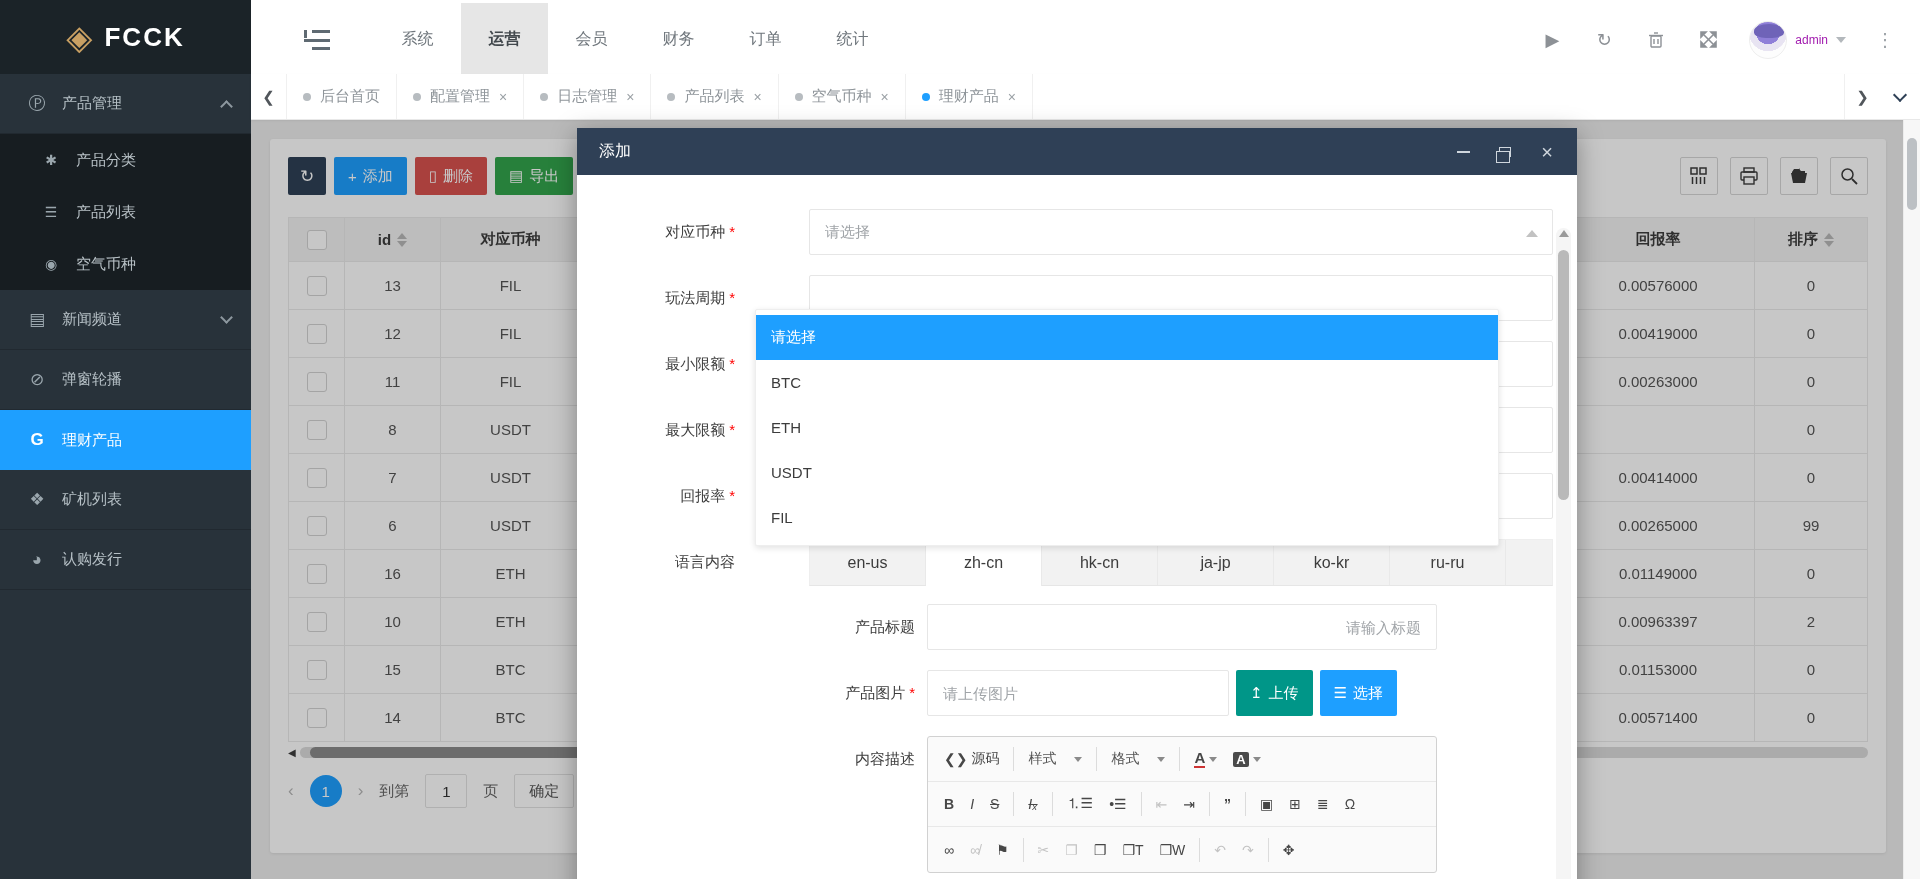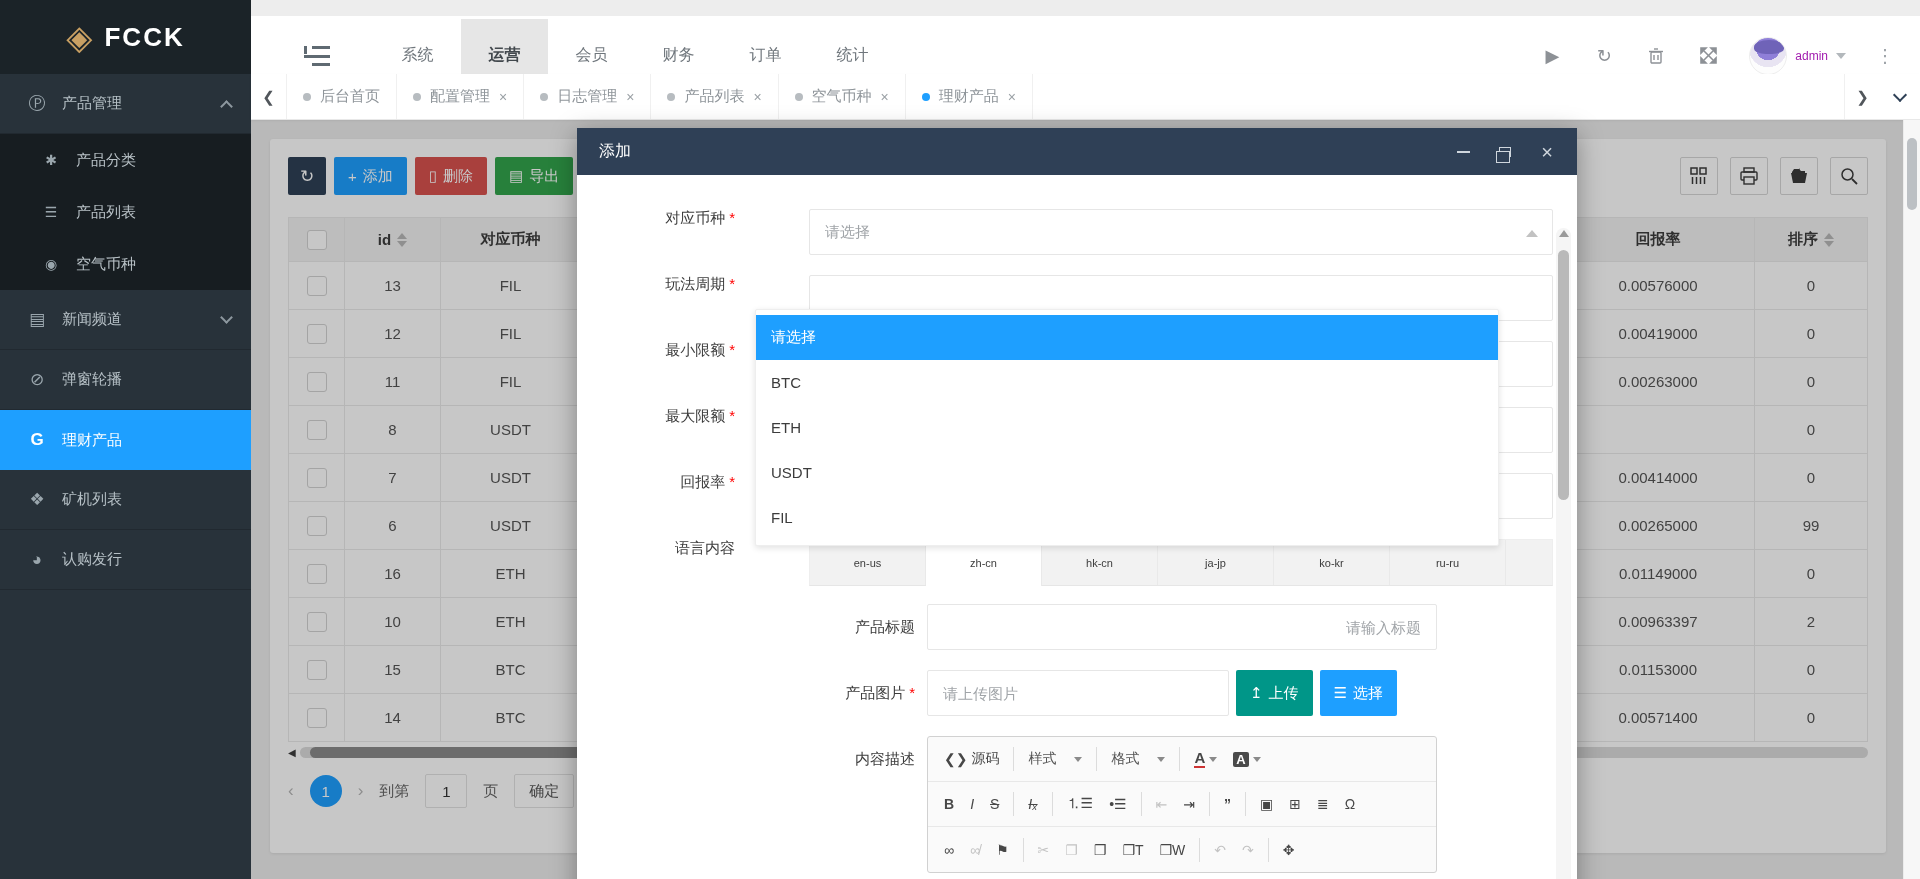--- a/index.html
+++ b/index.html
@@ -17,21 +17,21 @@
   .side-item.active .mi { color:#fff; font-weight:bold; }
   .submenu { background:#171d21; }
   .submenu .side-item { height:52px; border-bottom:none; padding-left:40px; color:#b9c2c7; }
   .submenu .mi { font-size:14px; }
   .chev { position:absolute; right:20px; width:9px; height:9px; border-right:2px solid #8d989f; border-bottom:2px solid #8d989f; }
   .chev.up { transform:rotate(-135deg); top:28px; }
   .chev.down { transform:rotate(45deg); top:23px; }
   .g-icon { font-weight:bold; font-size:18px; }
 
   
-  .topbar { position:absolute; left:251px; top:16px; width:1669px; height:80px; background:#fff; z-index:45; display:flex; align-items:center; border-bottom:1px solid #f0f0f0; }
+  .topbar { position:absolute; left:251px; top:0; width:1669px; height:80px; background:#fff; z-index:45; display:flex; align-items:center; border-bottom:1px solid #f0f0f0; }
   .burger { width:26px; height:20px; margin-left:53px; margin-right:44px; position:relative; cursor:pointer; }
   .burger i { position:absolute; left:8px; right:0; height:3px; background:#5f6a72; }
   .burger i:nth-child(1){ top:1px; } .burger i:nth-child(2){ top:9px; left:0; } .burger i:nth-child(3){ top:17px; }
   .burger b { position:absolute; left:0; top:0px; width:3px; height:8px; background:#5f6a72; }
   .nav-item { width:87px; height:74px; display:flex; align-items:center; justify-content:center; font-size:16px; color:#6f767c; cursor:pointer; }
   .nav-item.active { background:#e6e6e6; color:#42484d; font-weight:bold; }
   .top-right { margin-left:auto; display:flex; align-items:center; gap:30px; padding-right:26px; }
   .tool-ic { color:#8d9196; font-size:18px; cursor:pointer; width:22px; text-align:center; }
   .tool-ic svg { display:block; margin:0 auto; }
   .avatar { width:38px; height:38px; border-radius:50%; background:radial-gradient(circle at 50% 28%, #8f7fd8 0 38%, #e8e4f2 39% 60%, #fdfdfd 61%); border:1px solid #eee; position:relative; overflow:hidden; }
@@ -101,35 +101,35 @@
   .modal-head { height:47px; background:#2f4056; display:flex; align-items:center; padding:0 22px; }
   .modal-title { color:#fff; font-size:16px; }
   .modal-ctrls { margin-left:auto; display:flex; align-items:center; gap:26px; }
   .mc { color:#cfd6dd; cursor:pointer; display:flex; align-items:center; justify-content:center; width:16px; height:16px; }
   .mc-min i { width:13px; height:2px; background:#cfd6dd; display:block; }
   .mc-max i { width:12px; height:10px; border:1.5px solid #cfd6dd; display:block; position:relative; background:#2f4056; }
   .mc-max i::before { content:""; position:absolute; left:-4px; top:3px; width:12px; height:10px; border:1.5px solid #cfd6dd; background:#2f4056; }
   .mc-close { font-size:20px; line-height:1; }
   .modal-body { padding-top:34px; position:relative; height:733px; }
 
-  .frow { display:flex; align-items:flex-start; margin-bottom:20px;gap:31px; }
+  .frow { display:flex; align-items:center; margin-bottom:20px;gap:31px; }
   .flabel { width:158px; text-align:right; font-size:15px; color:#3c3c3c; flex-shrink:0; }
   .req { color:#f00; margin-left:4px; font-size:15px; }
   .fgap { width:12px; flex-shrink:0; }
   .finput { width:744px; height:46px; border:1px solid #e6e6e6; border-radius:2px; font-size:15px; color:#555; padding:0 15px; background:#fff; font-family:inherit; }
   .finput::placeholder { color:#a0a4a8; }
   .fselect { position:relative; width:744px; height:46px; border:1px solid #e6e6e6; border-radius:2px; background:#fff; display:flex; align-items:center; padding:0 15px; font-size:15px; color:#a0a4a8; cursor:pointer; }
   .sel-caret { position:absolute; right:14px; top:20px; width:0; height:0; border-left:6px solid transparent; border-right:6px solid transparent; border-bottom:7px solid #c2c2c2; }
 
   .dd-panel { position:absolute; left:178px; top:134px; width:744px; background:#fff; border:1px solid #eee; box-shadow:0 2px 6px rgba(0,0,0,.12); border-radius:2px; padding:5px 0; z-index:5; }
   .dd-opt { height:45px; display:flex; align-items:center; padding:0 15px; font-size:15px; color:#3c3c3c; cursor:pointer; }
   .dd-opt.selected { background:#1e9fff; color:#fff; }
 
   .langbar { width:744px; height:47px; background:#f2f2f2; display:flex; border:1px solid #eee; border-bottom:1px solid #e6e6e6; }
-  .lang-tab { width:116px; display:flex; align-items:center; justify-content:center; font-size:11px; color:#3c3c3c; cursor:pointer; border-right:1px solid #e9e9e9; }
+  .lang-tab { width:116px; display:flex; align-items:center; justify-content:center; font-size:16px; color:#3c3c3c; cursor:pointer; border-right:1px solid #e9e9e9; }
   .lang-tab.active { background:#fff; margin-bottom:-1px; }
 
   .subrow { display:flex; align-items:center; margin-bottom:20px; }
   .sublabel { width:338px; text-align:right; font-size:15px; color:#3c3c3c; flex-shrink:0; }
   .subinput { height:46px; border:1px solid #e6e6e6; border-radius:2px; font-size:15px; color:#555; padding:0 15px; font-family:inherit; }
   .subinput::placeholder { color:#a0a4a8; }
   .w510 { width:510px;text-align:right; } .w302 { width:302px; }
   .btn-upload { background:#009688; margin-left:7px; height:46px; }
   .btn-choose { background:#1e9fff; margin-left:7px; height:46px; }
 

